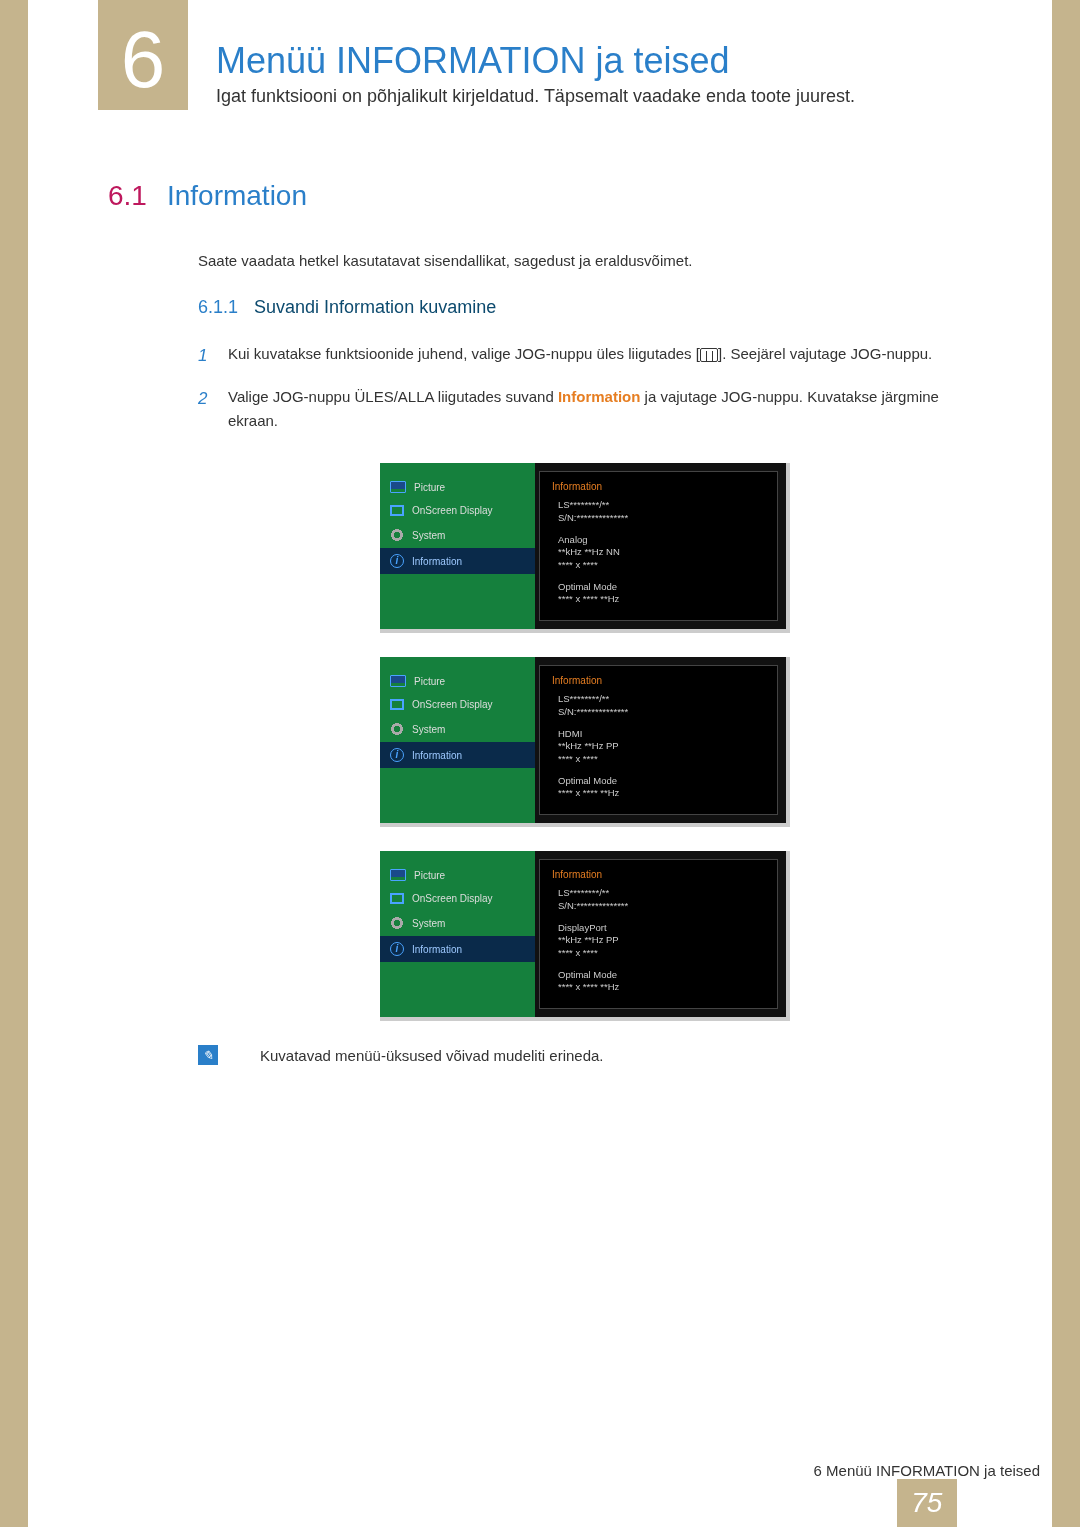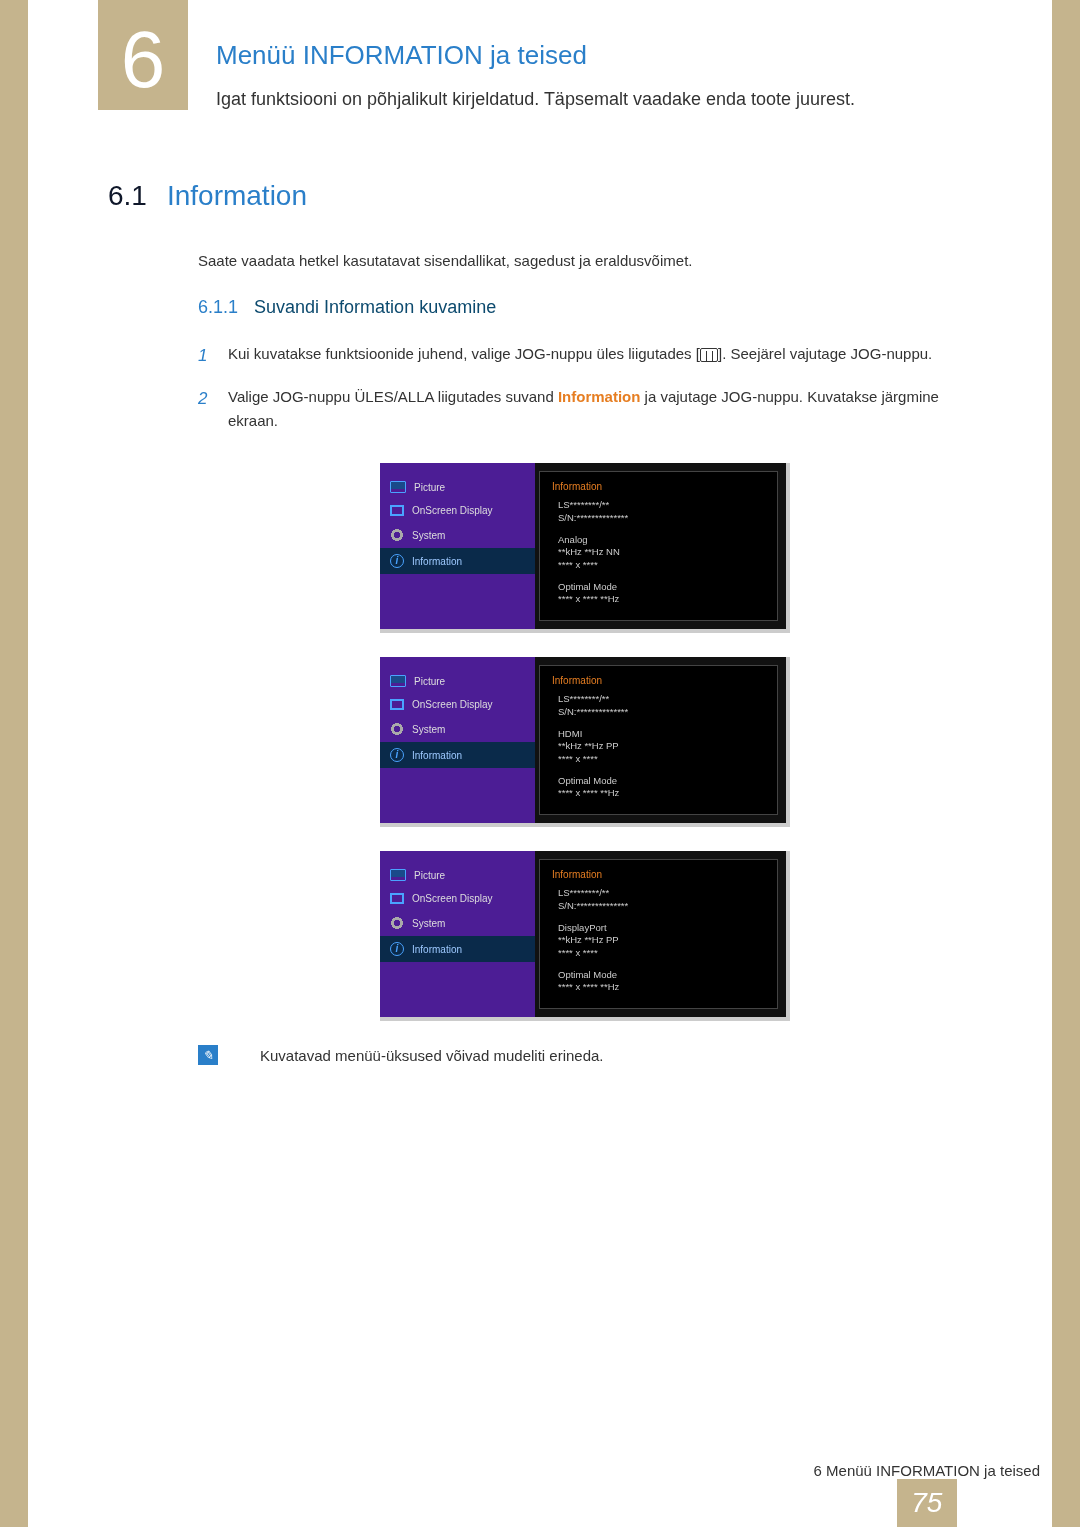--- a/index.html
+++ b/index.html
@@ -38,39 +38,39 @@
     line-height: 1;
     margin-top: -20px;
     padding-top: 10px;
   }
   .chapter-title-area {
     flex: 1;
     padding-top: 20px;
   }
   .chapter-title {
     color: #2a7fc9;
-    font-size: 26px;
+    font-size: 36px;
     font-weight: normal;
-    margin-bottom: 18px;
+    margin-bottom: 4px;
   }
   .chapter-desc {
     font-size: 18px;
     color: #333;
   }
   .section {
     padding: 70px 80px 0 80px;
   }
   .section-heading {
     display: flex;
     gap: 20px;
     align-items: baseline;
     margin-bottom: 40px;
   }
   .section-num {
-    color: #0f172a;
+    color: #be185d;
     font-size: 28px;
     font-weight: normal;
   }
   .section-title {
     color: #2a7fc9;
     font-size: 28px;
     font-weight: normal;
   }
   .section-body {
     padding-left: 90px;
@@ -139,21 +139,21 @@
   .osd {
     display: flex;
     background: #111;
     width: 410px;
     height: 170px;
     border-right: 4px solid #ccc;
     border-bottom: 4px solid #ccc;
   }
   .osd-left {
     width: 155px;
-    background: #4c1d95;
+    background: #15803d;
     padding: 12px 0;
     font-size: 10px;
     color: #ddd;
   }
   .osd-item {
     display: flex;
     align-items: center;
     gap: 8px;
     padding: 6px 10px;
   }

